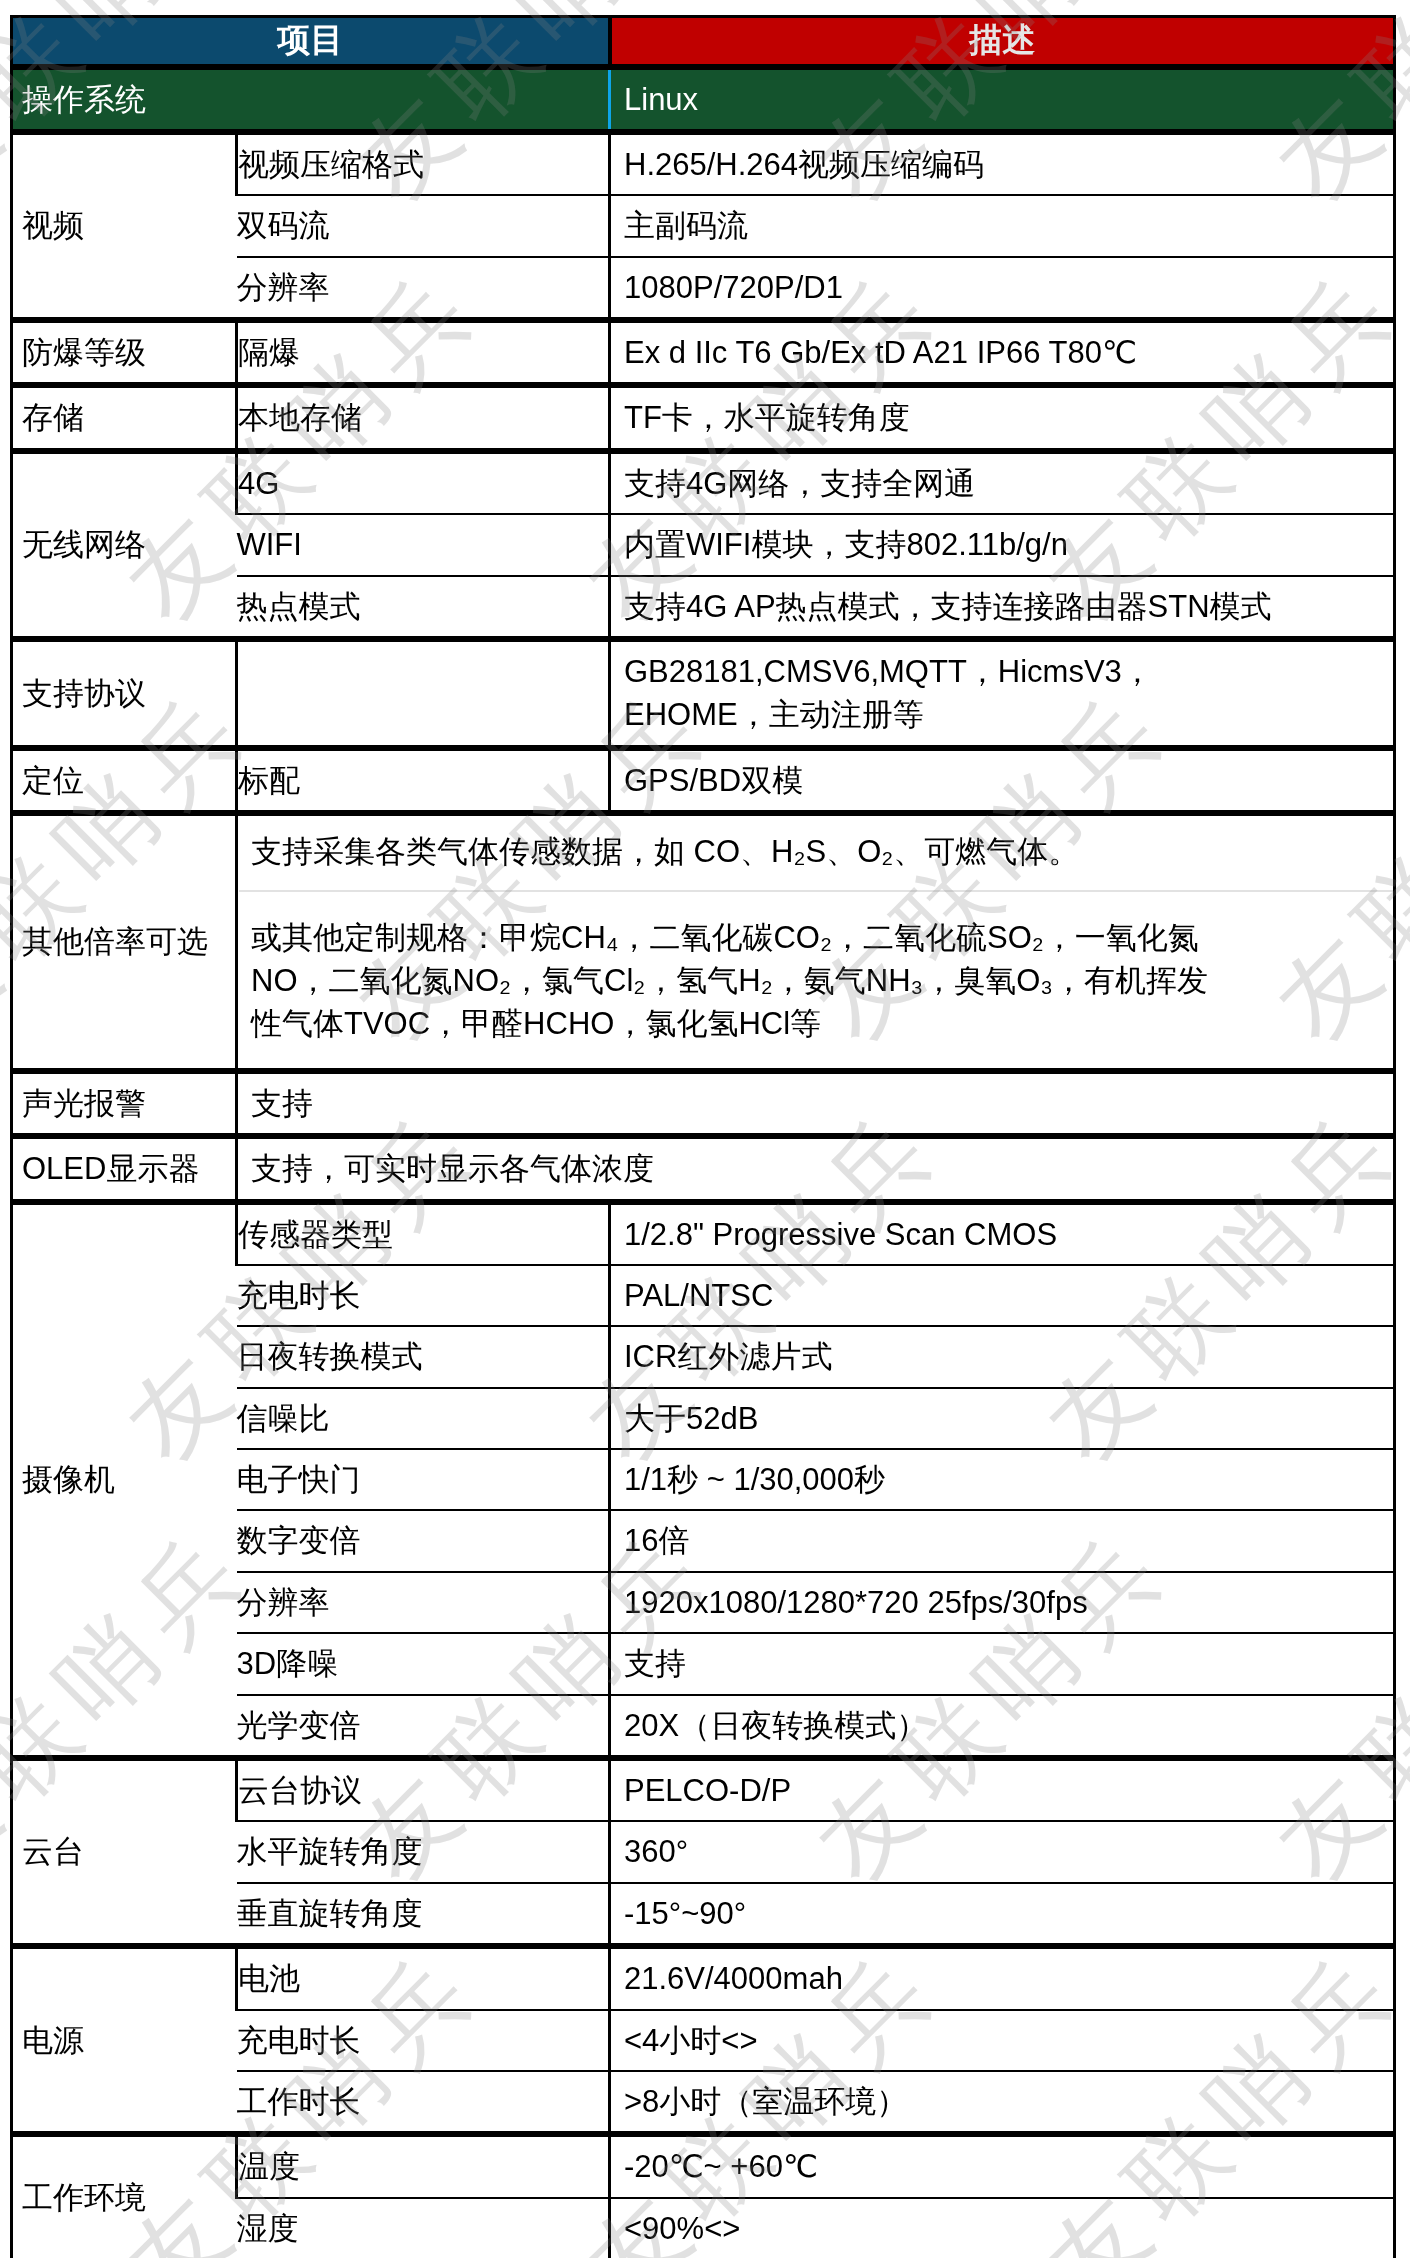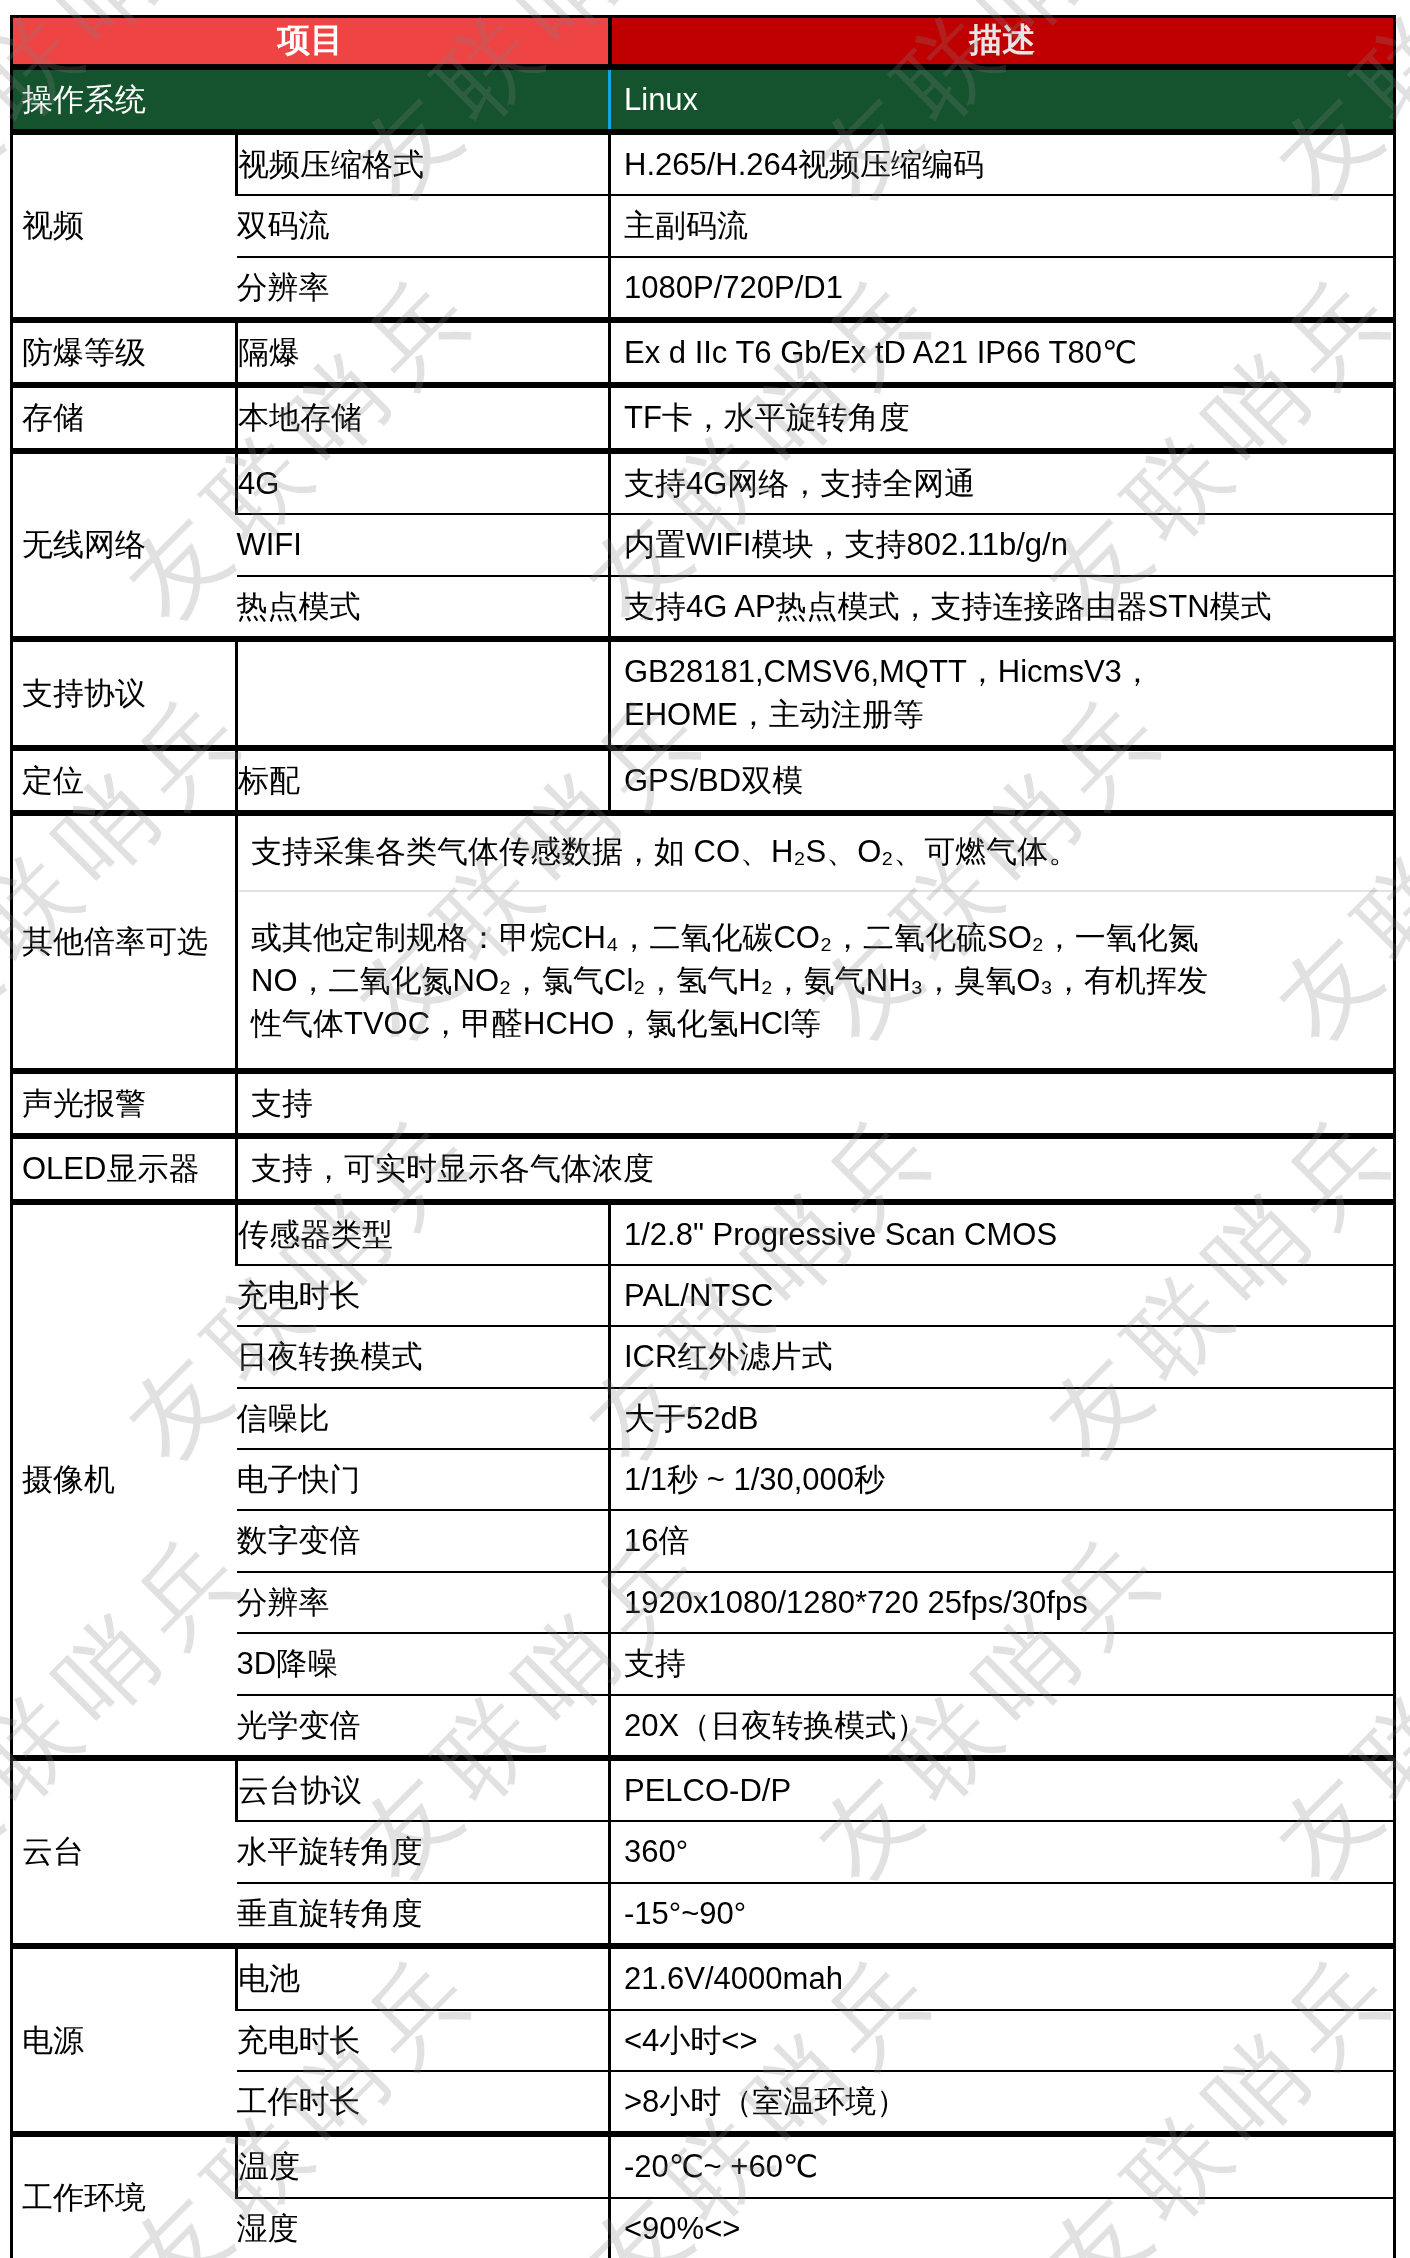--- a/index.html
+++ b/index.html
@@ -81,21 +81,21 @@
 <div class="page">
 
   <table class="spec">
     <colgroup>
       <col class="c-cat">
       <col class="c-label">
       <col class="c-value">
     </colgroup>
     <thead>
       <tr>
-        <th class="head-cell" colspan="2" style="background: #ef4444; color: rgb(255, 255, 255);">项目</th>
+        <th class="head-cell" colspan="2" style="background: #0c4a6e; color: rgb(255, 255, 255);">项目</th>
         <th class="head-cell" style="background: rgb(192, 0, 0); color: #e5e5e5;">描述</th>
       </tr>
     </thead>
     <tbody id="spec-body">
         <tr class="group-start dark-row">
           <td class="cat-cell" rowspan="1" colspan="2">操作系统</td>
           <td class="value-cell">Linux</td>
         </tr>
         <tr class="group-start">
           <td class="cat-cell" rowspan="3">视频</td>

